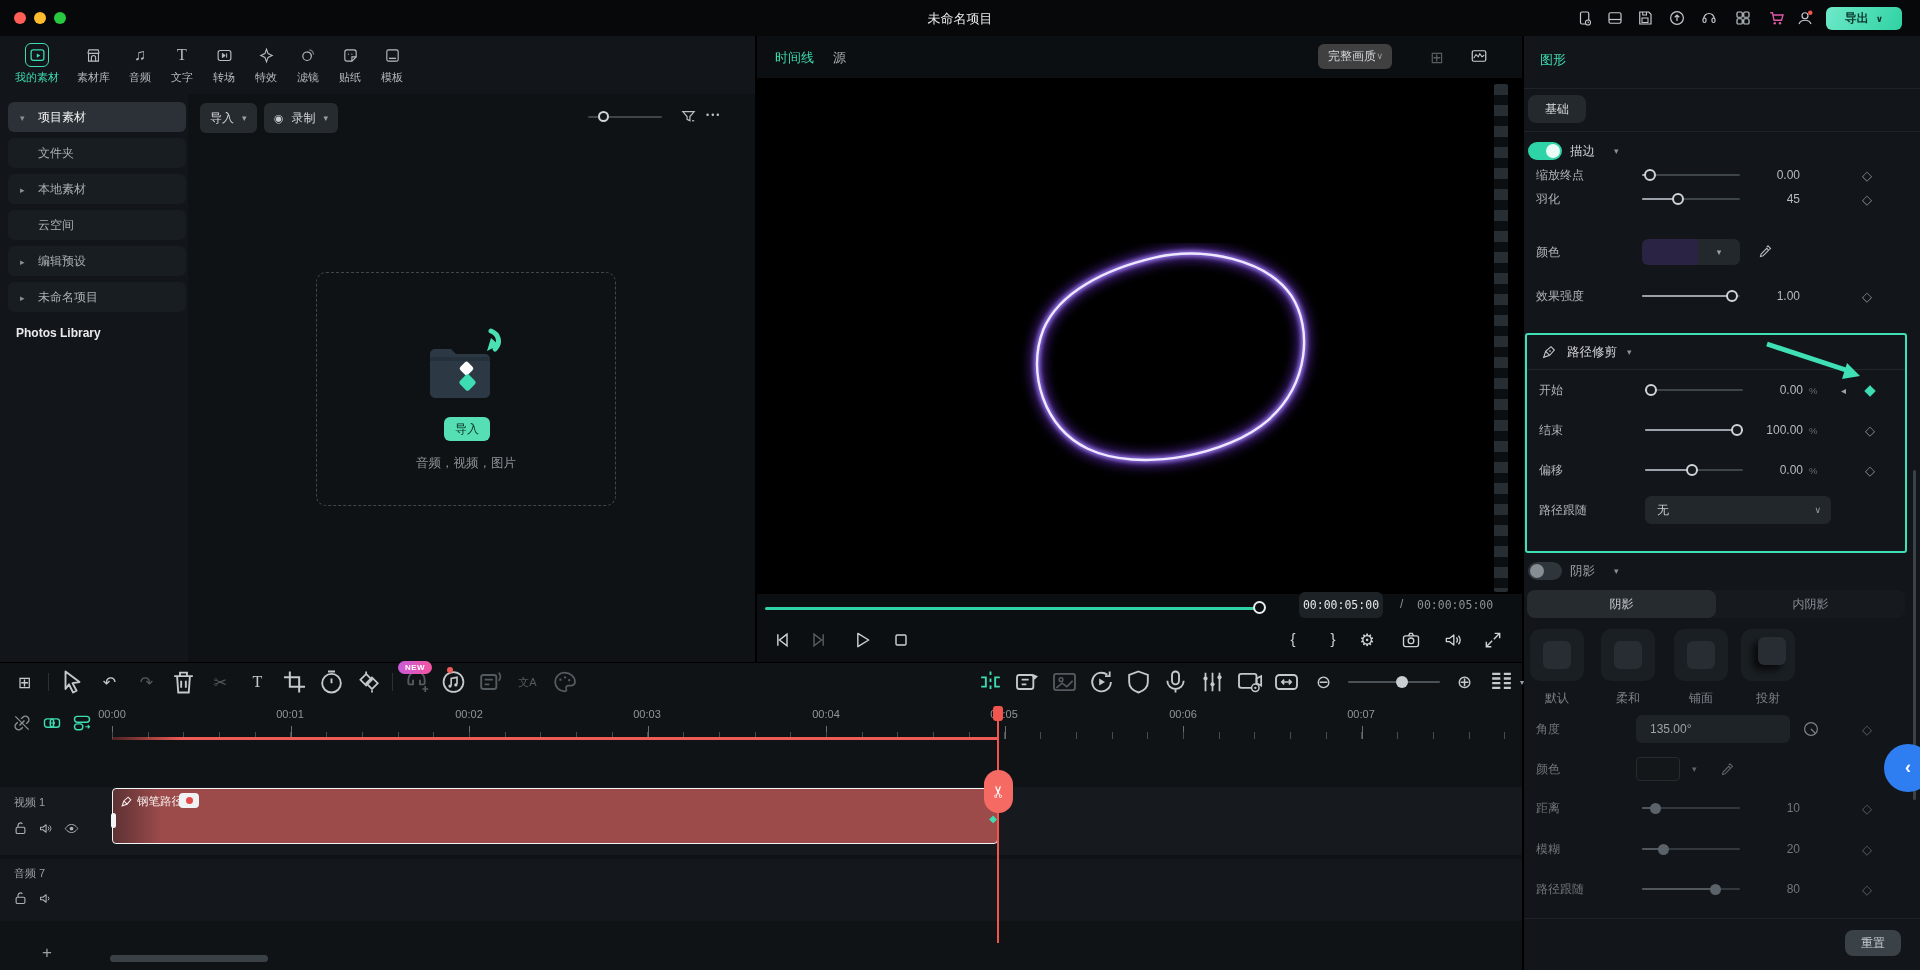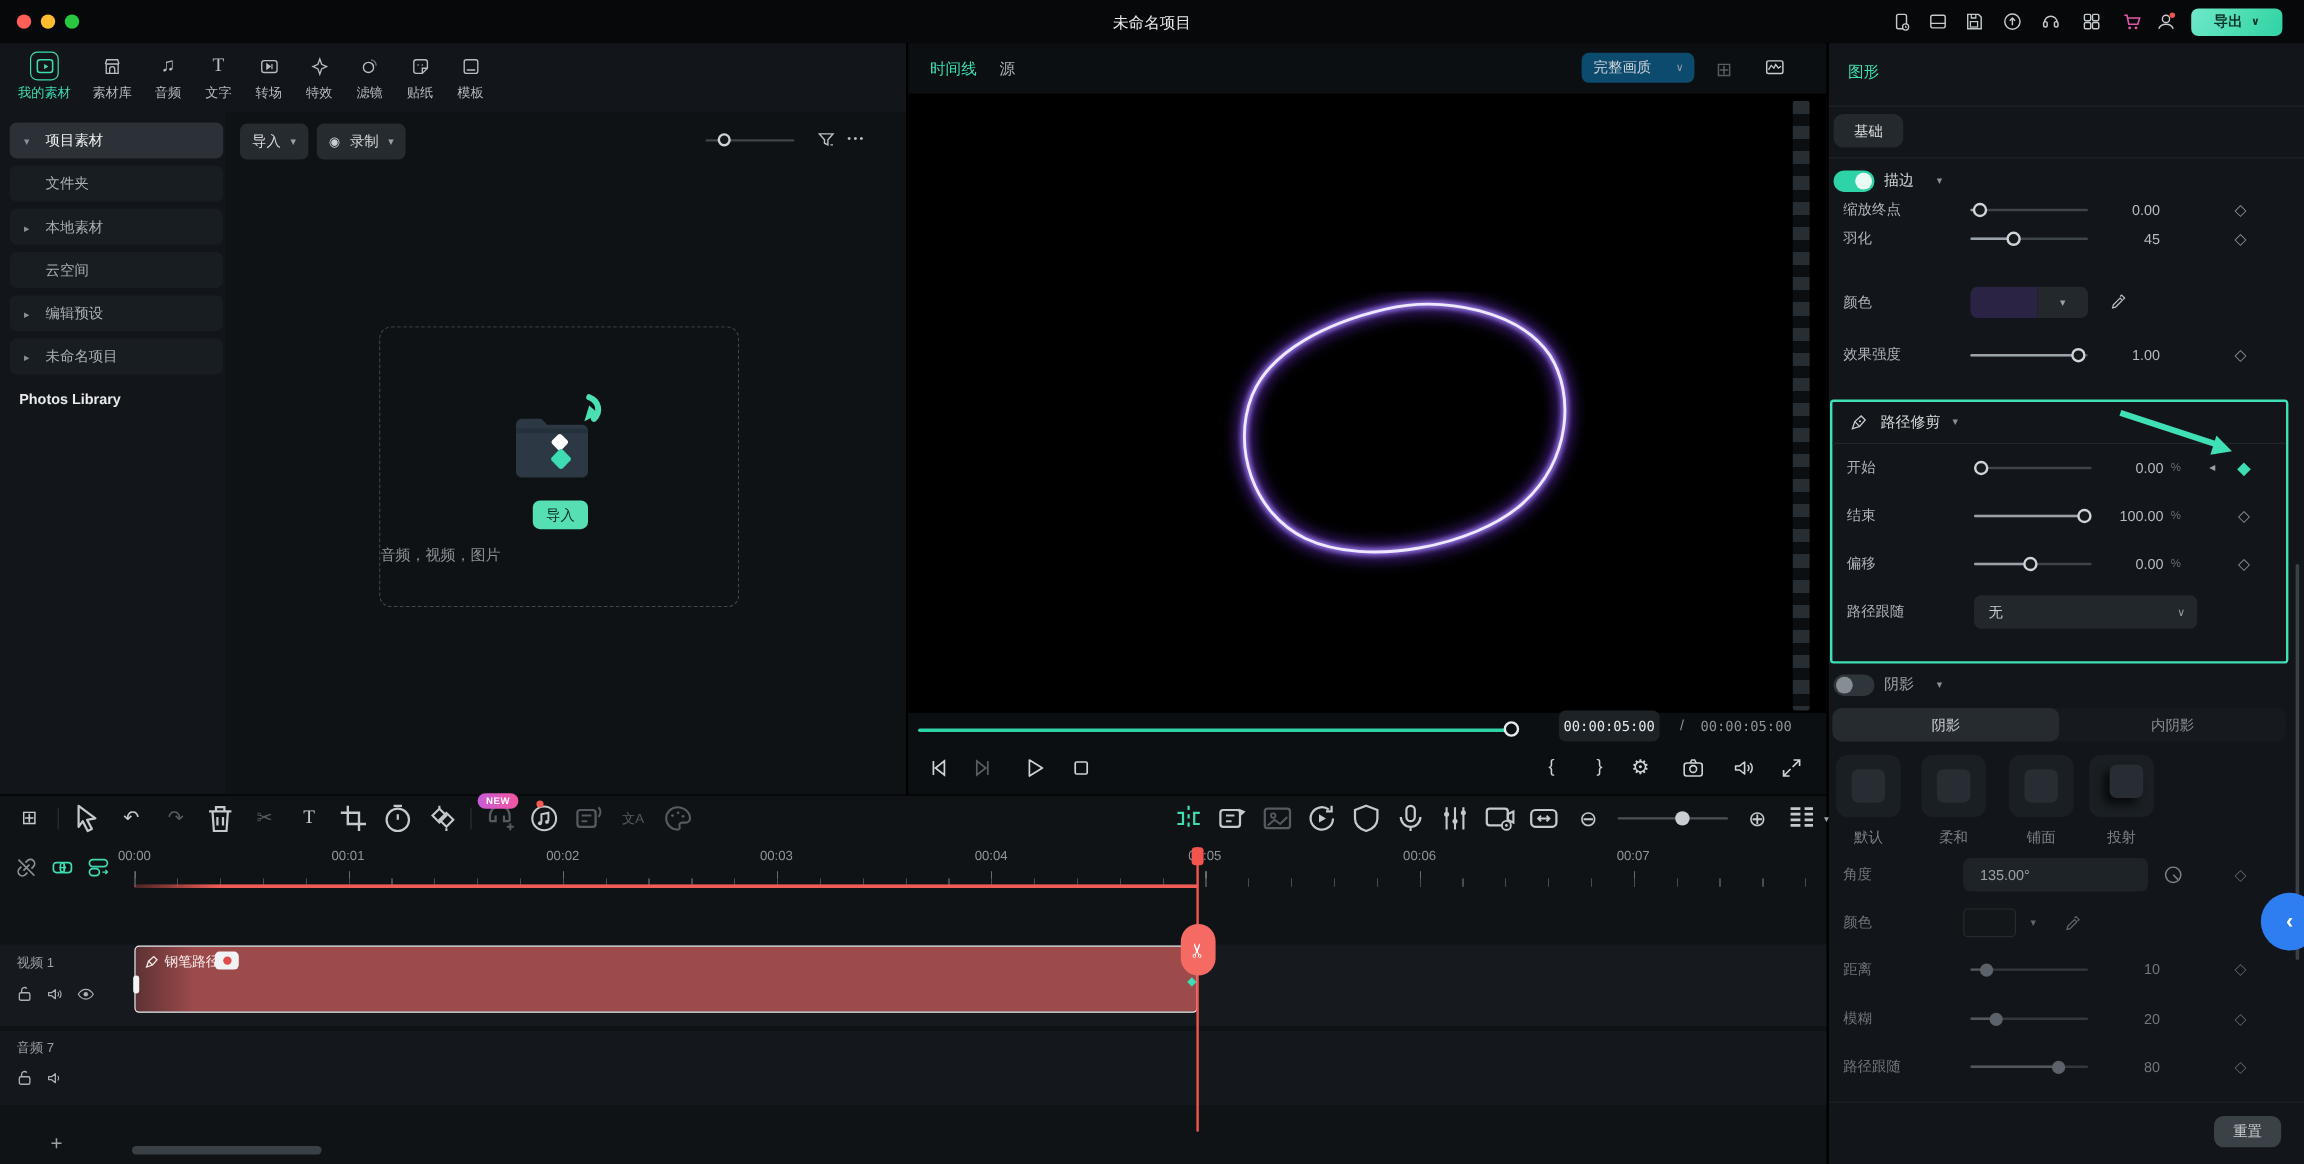--- a/index.html
+++ b/index.html
@@ -25,26 +25,26 @@
 .mtab.sel .tlb{color:#3ddcb2}
 .side-item{position:absolute;left:8px;width:178px;height:30px;border-radius:6px;background:#181d21;font-size:12px;color:#a9afb4;line-height:30px}
 .side-item .cap{position:absolute;left:12px;top:0;font-size:9px;color:#8a9095}
 .side-item .lb{position:absolute;left:30px;top:0}
 .mbtn{position:absolute;top:67px;height:30px;background:#262b30;border-radius:6px;color:#d6d9db;font-size:12px;display:flex;align-items:center;gap:8px;padding:0 10px}
 .mbtn .chev{font-size:9px;color:#9aa0a5}
 .msl{position:absolute;top:80px;height:2px;background:#3d444a;border-radius:2px}
 .msl .kn{position:absolute;top:-5px;width:11px;height:11px;border-radius:50%;background:#14171a;border:2px solid #cfd4d8}
 #import-zone{position:absolute;left:316px;top:236px;width:300px;height:234px;border:1.5px dashed #40474e;border-radius:10px}
 #import-btn{position:absolute;left:127px;top:144px;width:46px;height:24px;background:#55dfb3;border-radius:6px;color:#0c2e24;font-size:12px;text-align:center;line-height:24px}
-#import-hint{position:absolute;left:0;width:100%;top:182px;text-align:left;font-size:12.5px;color:#8b9197}
+#import-hint{position:absolute;left:0;width:100%;top:182px;text-align:center;font-size:12.5px;color:#8b9197}
 
 #preview{position:absolute;left:757px;top:36px;width:765px;height:626px;background:#0c0f11}
 #pv-video{position:absolute;left:0;top:42px;width:765px;height:516px;background:#000}
 .pv-tab{position:absolute;top:13px;font-size:13px}
-#quality-dd{position:absolute;left:561px;top:8px;width:94px;height:25px;background:#0c4a6e;border-radius:6px;font-size:12px;color:#d2d5d8;line-height:25px}
+#quality-dd{position:absolute;left:561px;top:8px;width:74px;height:25px;background:#404040;border-radius:6px;font-size:12px;color:#d2d5d8;line-height:25px}
 #sprockets{position:absolute;left:737px;top:48px;width:14px;height:508px;background:repeating-linear-gradient(to bottom,#262d33 0 11px,#0c0f11 11px 21px);border-radius:2px}
 #pv-progress{position:absolute;left:8px;top:571px;width:494px;height:3px;background:#2ed3a7;border-radius:2px}
 #pv-knob{position:absolute;left:496px;top:565px;width:13px;height:13px;border-radius:50%;background:#0c0f11;border:2px solid #e8ecef}
 #tc-box{position:absolute;left:542px;top:556px;width:84px;height:26px;background:#1d2226;border-radius:6px;text-align:center;line-height:26px;font-family:"DejaVu Sans Mono",monospace;font-size:11.5px;color:#e4e7e9}
 #tc-sep{position:absolute;left:643px;top:561px;font-size:12px;color:#8b9197}
 #tc-total{position:absolute;left:660px;top:562px;font-family:"DejaVu Sans Mono",monospace;font-size:11.5px;color:#8b9197}
 .pv-ctl{position:absolute;top:594px;width:20px;height:20px;color:#cdd2d6}
 .pv-ctl.dim{color:#565d63}
 
 #props{position:absolute;left:1524px;top:36px;width:396px;height:934px;background:#121519}

